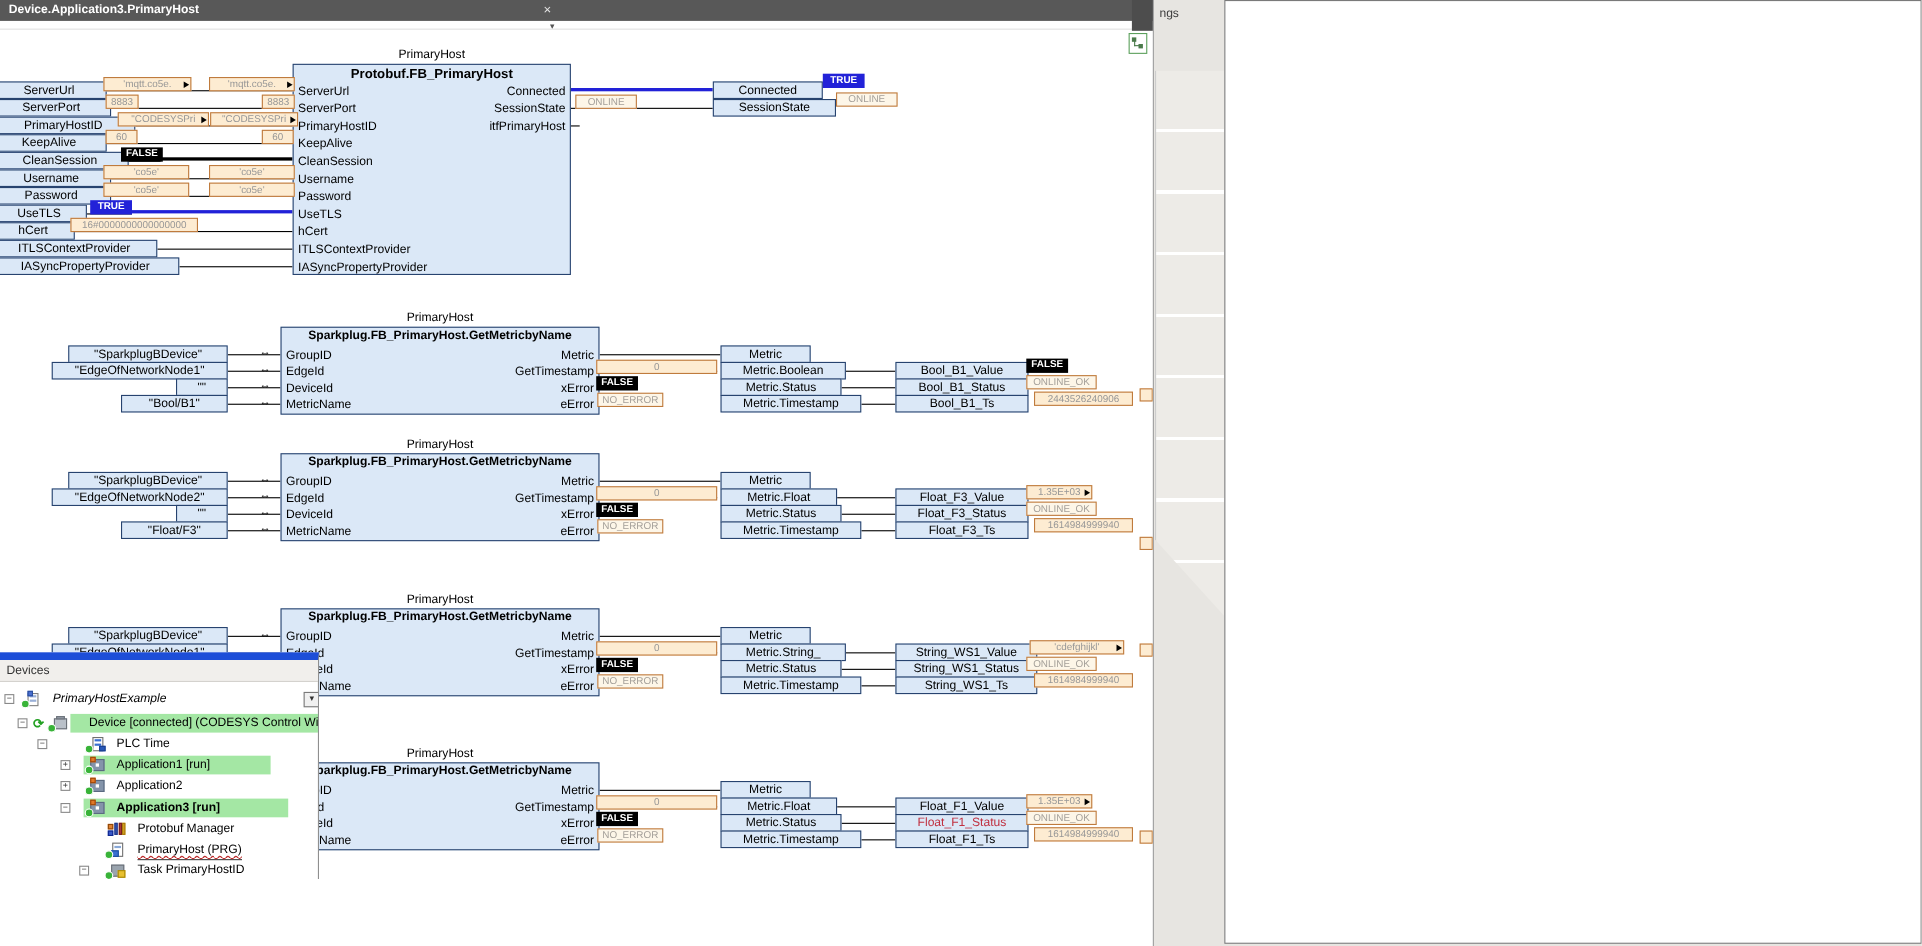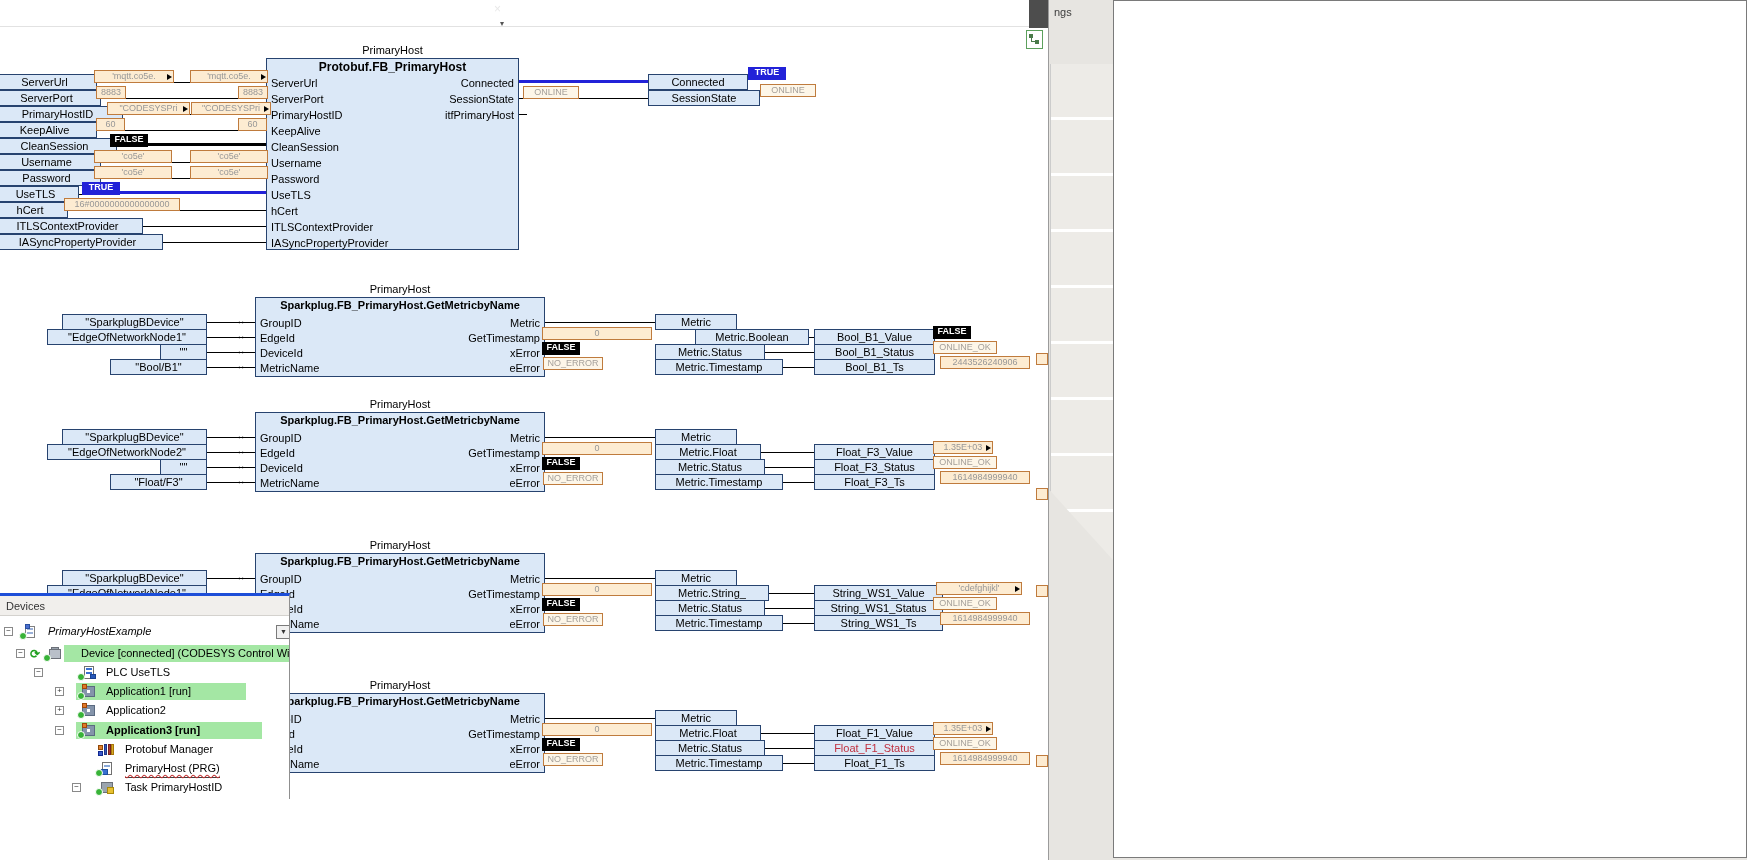--- a/index.html
+++ b/index.html
@@ -33,21 +33,21 @@
   .bdg.arr::after{content:"";position:absolute;right:1px;top:3px;border-left:5px solid #000;
     border-top:3px solid transparent;border-bottom:3px solid transparent;}
   .bidir{position:absolute;font-size:10px;line-height:10px;color:#000;}
   .sliver{position:absolute;background:#fdecd2;border:1px solid #bf7b3d;box-sizing:border-box;}
   
   #ghost{left:1050px;top:64px;width:62px;height:496px;background:#edebe7;border-left:1px solid #cccccc;
     background-image:repeating-linear-gradient(180deg,transparent 0 53px,#ffffff 53px 56px);
     clip-path:polygon(0 0,100% 0,100% 100%,0 86%);}
   #ngs-caption{left:1054px;top:6px;font-size:11px;color:#3c3c3c;}
   
-  #devices{left:0;top:593px;width:290px;height:206px;background:#fff;border-top:3px solid #1d4ed8;
+  #devices{left:0;top:593px;width:290px;height:206px;background:#fff;border-top:7px solid #1d4ed8;
     border-right:1px solid #8f8f8f;box-sizing:border-box;overflow:hidden;z-index:30;}
   #devices-caption{position:absolute;left:0;top:0;width:100%;height:20px;background:#f1efec;
     border-bottom:1px solid #d4d2ce;font-size:11px;color:#333;line-height:20px;padding-left:6px;box-sizing:border-box;}
   .trow{position:absolute;left:0;width:290px;height:17px;font-size:11px;line-height:17px;white-space:nowrap;}
   .thl{position:absolute;height:17px;background:#a4e7a4;}
   .texp{position:absolute;width:9px;height:9px;background:#fff;border:1px solid #898989;box-sizing:border-box;
     font-size:8px;line-height:6px;text-align:center;color:#333;top:4px;}
   .tlabel{position:absolute;top:0;}
   .u-wavy{border-bottom:1px solid #404040;text-decoration:underline wavy #c03030;text-underline-offset:2px;}
   .tico{position:absolute;top:1px;width:16px;height:15px;}
@@ -86,20 +86,23 @@
     color:#fff;font-size:9px;font-weight:bold;text-align:center;line-height:12px;}
   #hscroll{left:1114px;top:830px;width:629px;height:20px;background:#f0f0f0;border-top:1px solid #d8d8d8;box-sizing:border-box;}
   #hs-left{position:absolute;left:0;top:1px;width:17px;height:18px;background:#f0f0f0;border:1px solid #c6c6c6;
     box-sizing:border-box;color:#6a6a6a;font-size:9px;text-align:center;line-height:16px;}
   #hs-thumb{position:absolute;left:20px;top:1px;width:558px;height:17px;background:#cdcdcd;border:1px solid #a8a8a8;box-sizing:border-box;}
 </style>
 </head>
 <body>
 
 <div class="abs" id="fbd-window">
+  <div class="abs" id="fbd-titlebar">
+    <span>Device.Application3.PrimaryHost</span>
+  </div>
   <div class="abs" id="fbd-close">×</div>
   <div class="abs" id="fbd-splitglyph">▾</div>
   <div class="abs" id="fbd-toolline"></div>
   <div class="abs" id="fbd-canvas" style="left:0;top:27px;width:1048px;height:833px;">
       <div class="wire" style="position: absolute; left: 97px; top: 55px; width: 169px; height: 1px;"></div>
       <div class="wire" style="position: absolute; left: 101px; top: 71px; width: 165px; height: 1px;"></div>
       <div class="wire" style="position: absolute; left: 123px; top: 87px; width: 143px; height: 1px;"></div>
       <div class="wire" style="position: absolute; left: 97px; top: 103px; width: 169px; height: 1px;"></div>
       <div class="wire" style="position: absolute; left: 117px; top: 119px; width: 29px; height: 1px;"></div>
       <div class="wire" style="position: absolute; left: 146px; top: 116px; width: 120px; height: 3px;"></div>
@@ -228,21 +231,21 @@
       <div class="vbox" style="position: absolute; left: -8px; top: 175px; width: 76px; height: 16px;">hCert</div>
       <div class="vbox" style="position: absolute; left: -8px; top: 191px; width: 151px; height: 16px;">ITLSContextProvider</div>
       <div class="vbox" style="position: absolute; left: -8px; top: 207px; width: 171px; height: 16px;">IASyncPropertyProvider</div>
       <div class="vbox" style="position: absolute; left: 648px; top: 47px; width: 100px; height: 16px;">Connected</div>
       <div class="vbox" style="position: absolute; left: 648px; top: 63px; width: 112px; height: 16px;">SessionState</div>
       <div class="vbox" style="position: absolute; left: 62px; top: 287px; width: 145px; height: 16px;">"SparkplugBDevice"</div>
       <div class="vbox" style="position: absolute; left: 47px; top: 302px; width: 160px; height: 16px;">"EdgeOfNetworkNode1"</div>
       <div class="vbox" style="position: absolute; left: 160px; top: 317px; width: 47px; height: 16px;">""</div>
       <div class="vbox" style="position: absolute; left: 110px; top: 332px; width: 97px; height: 16px;">"Bool/B1"</div>
       <div class="vbox" style="position: absolute; left: 655px; top: 287px; width: 82px; height: 16px;">Metric</div>
-      <div class="vbox" style="position: absolute; left: 655px; top: 302px; width: 114px; height: 16px; margin-left: 40px;">Metric.Boolean</div>
+      <div class="vbox" style="position: absolute; left: 655px; top: 302px; width: 114px; height: 16px;">Metric.Boolean</div>
       <div class="vbox" style="position: absolute; left: 655px; top: 317px; width: 110px; height: 16px;">Metric.Status</div>
       <div class="vbox" style="position: absolute; left: 655px; top: 332px; width: 128px; height: 16px;">Metric.Timestamp</div>
       <div class="vbox" style="position: absolute; left: 814px; top: 302px; width: 121px; height: 16px;">Bool_B1_Value</div>
       <div class="vbox" style="position: absolute; left: 814px; top: 317px; width: 121px; height: 16px;">Bool_B1_Status</div>
       <div class="vbox" style="position: absolute; left: 814px; top: 332px; width: 121px; height: 16px;">Bool_B1_Ts</div>
       <div class="vbox" style="position: absolute; left: 62px; top: 402px; width: 145px; height: 16px;">"SparkplugBDevice"</div>
       <div class="vbox" style="position: absolute; left: 47px; top: 417px; width: 160px; height: 16px;">"EdgeOfNetworkNode2"</div>
       <div class="vbox" style="position: absolute; left: 160px; top: 432px; width: 47px; height: 16px;">""</div>
       <div class="vbox" style="position: absolute; left: 110px; top: 447px; width: 97px; height: 16px;">"Float/F3"</div>
       <div class="vbox" style="position: absolute; left: 655px; top: 402px; width: 82px; height: 16px;">Metric</div>
@@ -363,21 +366,21 @@
       </div>
       <div class="trow" style="position: absolute; left: 0px; top: 48px; width: 290px; height: 17px;">
         <div class="texp" style="left: 34px;">−</div>
         <div class="tico" style="left: 82px;">
           <i style="position: absolute; left: 2px; top: 1px; width: 10px; height: 13px; background: rgb(255, 255, 255); border: 1px solid rgb(112, 112, 112); box-sizing: border-box;"></i>
           <i style="position: absolute; left: 4px; top: 3px; width: 6px; height: 2px; background: rgb(58, 111, 208); box-sizing: border-box;"></i>
           <i style="position: absolute; left: 4px; top: 7px; width: 6px; height: 2px; background: rgb(58, 111, 208); box-sizing: border-box;"></i>
           <i style="position: absolute; left: 8px; top: 9px; width: 6px; height: 5px; background: rgb(40, 88, 184); border: 1px solid rgb(26, 64, 144); box-sizing: border-box;"></i>
         </div>
         <div class="gdot" style="left: 77px; top: 9px;"></div>
-        <div class="tlabel" style="left: 106px;">PLC UseTLS</div>
+        <div class="tlabel" style="left: 106px;">PLC Time</div>
       </div>
       <div class="trow" style="position: absolute; left: 0px; top: 67px; width: 290px; height: 17px;">
         <div class="thl" style="position: absolute; left: 76px; top: 0px; width: 170px; height: 17px;"></div>
         <div class="texp" style="left: 55px;">+</div>
         <div class="tico" style="left: 82px;">
           <i style="position: absolute; left: 0px; top: 2px; width: 13px; height: 11px; background: rgb(132, 148, 170); border: 1px solid rgb(90, 106, 128); box-sizing: border-box;"></i>
           <i style="position: absolute; left: 5px; top: 6px; width: 3px; height: 3px; background: rgb(255, 255, 255); box-sizing: border-box;"></i>
           <i style="position: absolute; left: 0px; top: 0px; width: 5px; height: 5px; background: rgb(224, 120, 40); border: 1px solid rgb(160, 72, 8); box-sizing: border-box;"></i>
         </div>
         <div class="gdot" style="left: 77px; top: 9px;"></div>

